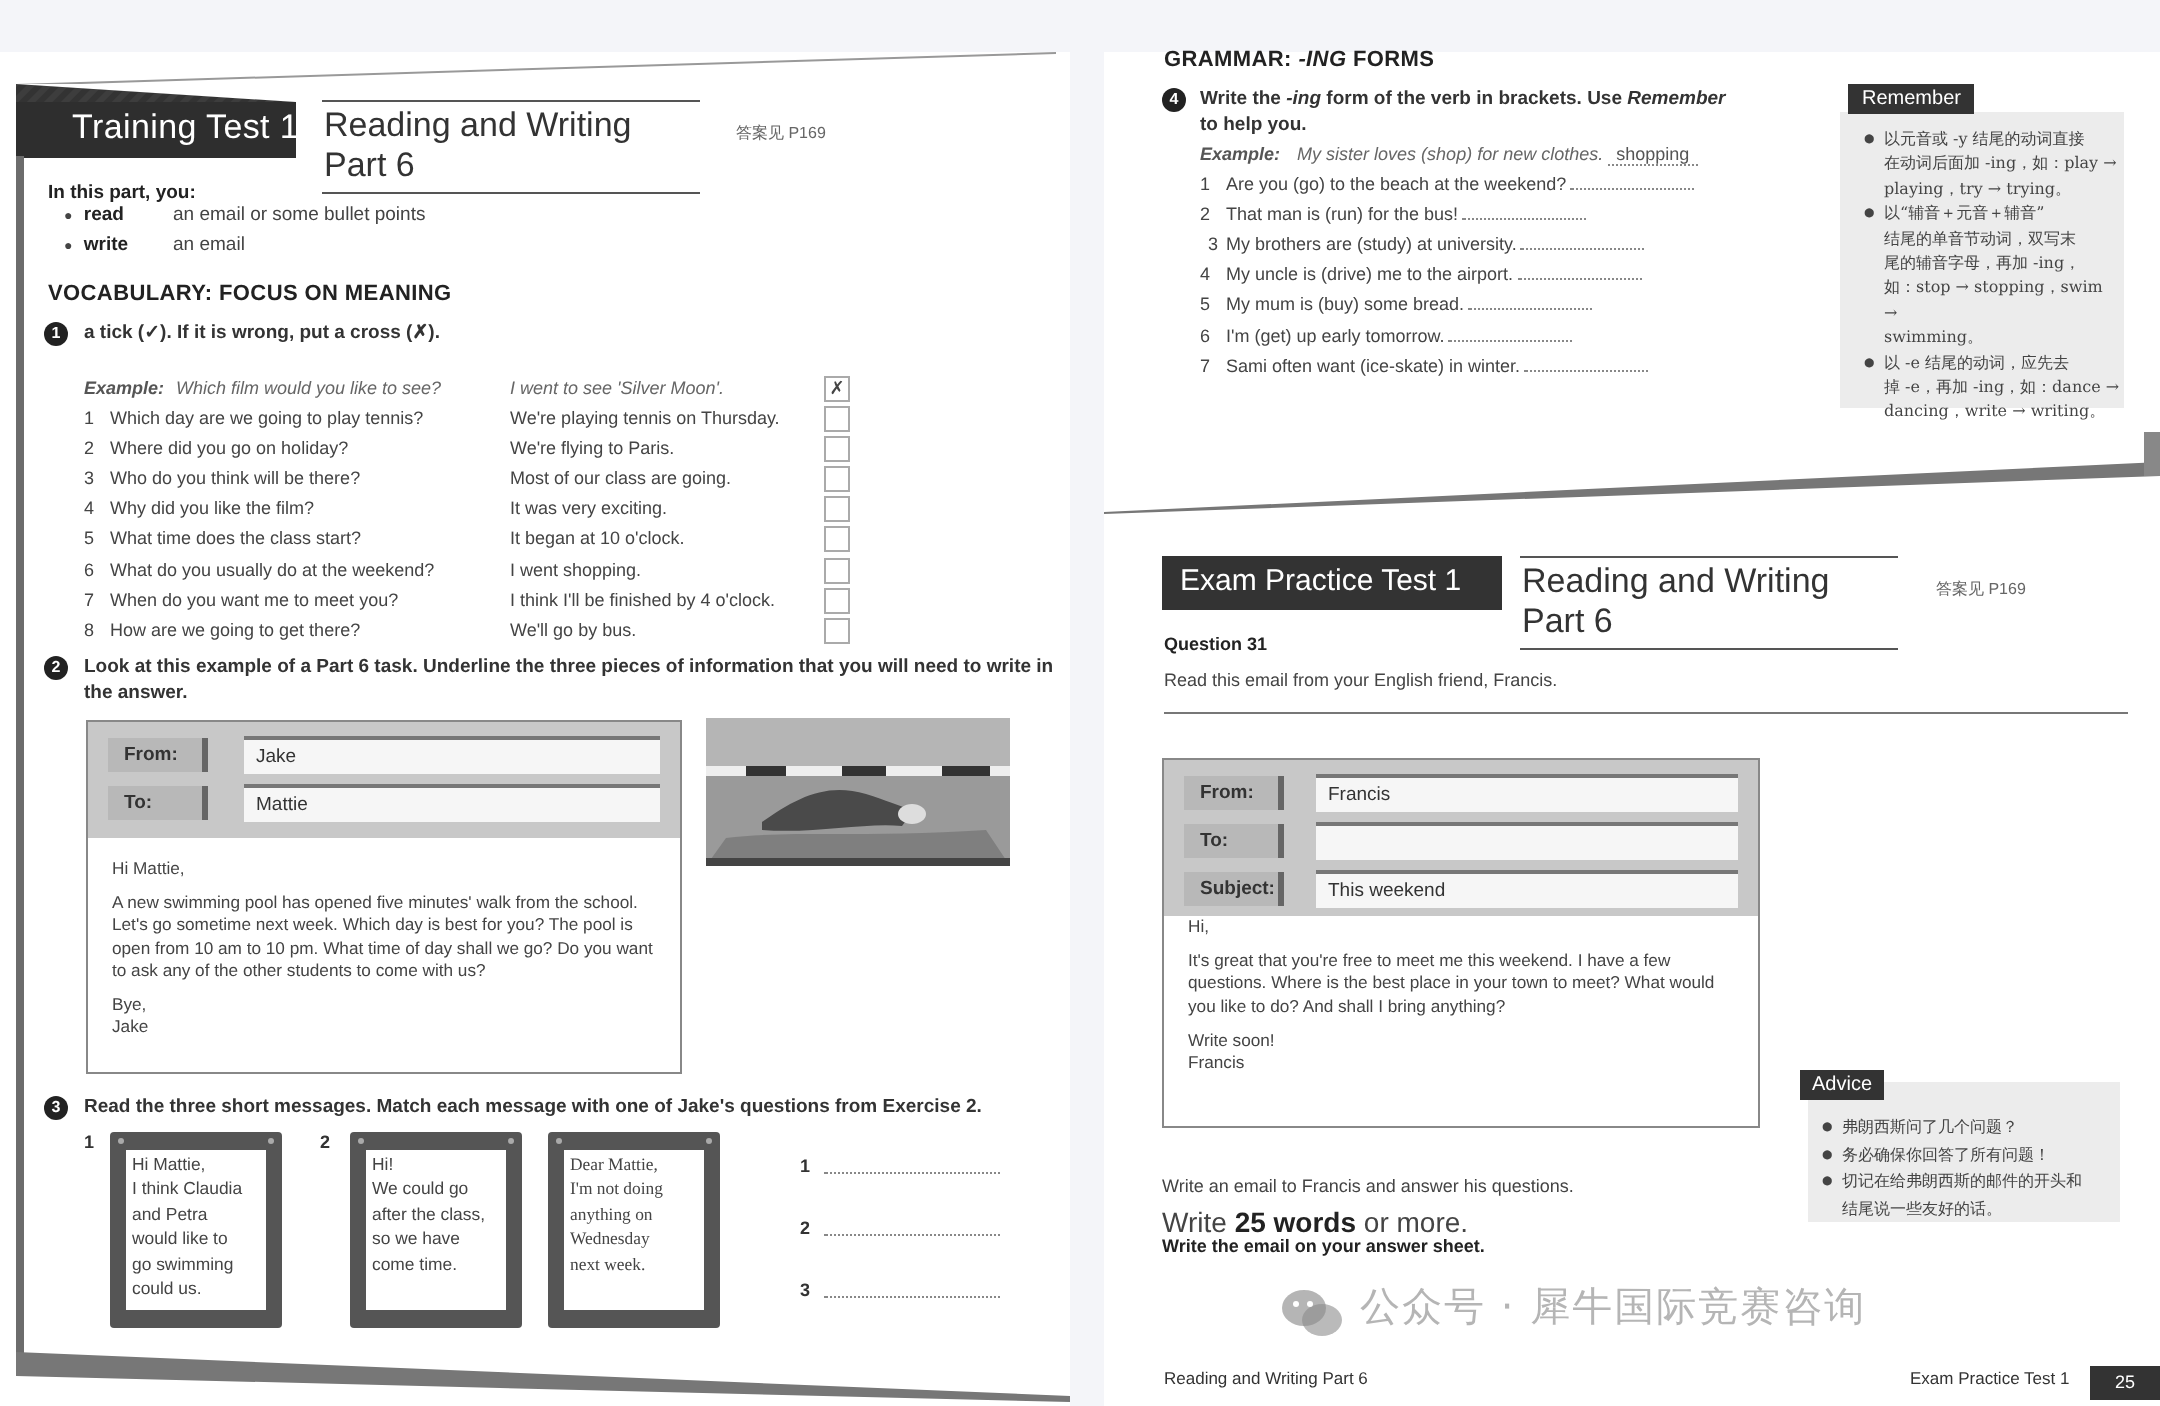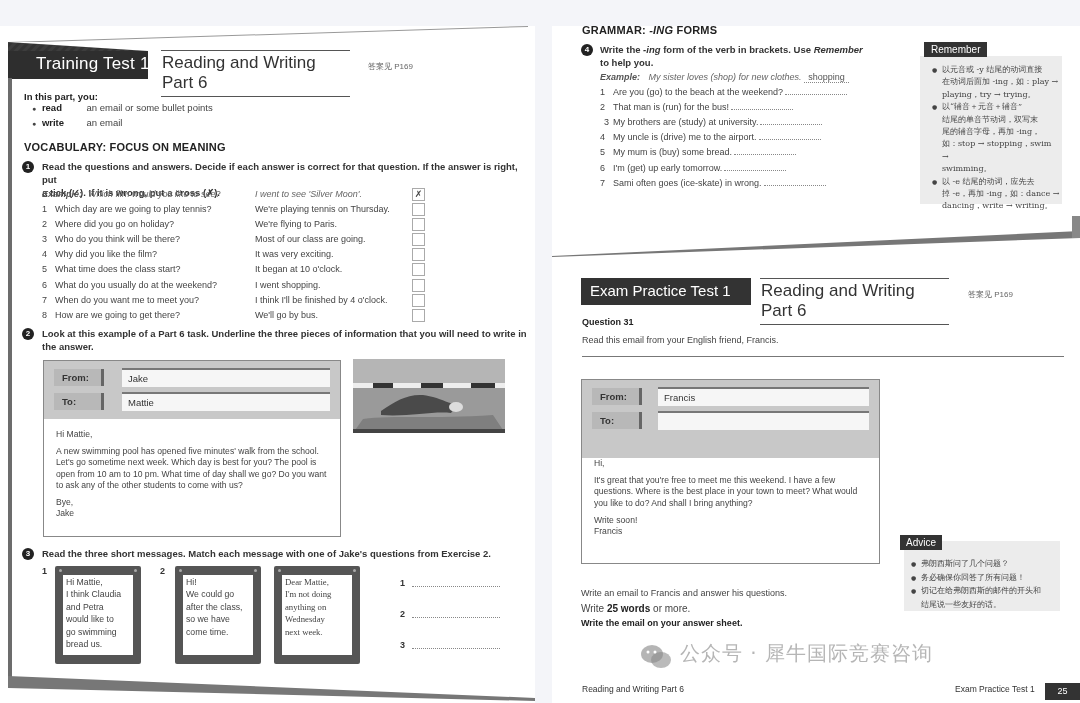--- a/index.html
+++ b/index.html
@@ -109,21 +109,20 @@
   <div class="abs sm" style="left:32px; top:91px;">
     <span style="font-size:7px;">●</span>
     <span class="bold" style="display:inline-block; width:42px; margin-left:3px;">write</span>
     <span>an email</span>
   </div>
 
   <div class="section-h" style="left:24px; top:115px;">VOCABULARY: FOCUS ON MEANING</div>
 
   <div class="num-badge" style="left:22px; top:135px;">1</div>
   <div class="instr" style="left:42px; top:134px;">
-    <div>Read the questions and answers. Decide if each answer is correct for that question. If the answer is right, put</div>
     <div>a tick (✓). If it is wrong, put a cross (✗).</div>
   </div>
 
   <div class="qrow" style="top:163px;">
     <span class="italic bold" style="position:absolute; left:0; font-weight:bold; color:#555;">Example:</span>
     <span class="italic" style="position:absolute; left:46px; color:#666;">Which film would you like to see?</span>
     <span class="a italic" style="color:#666;">I went to see 'Silver Moon'.</span>
     <span class="tickbox">✗</span>
   </div>
   <div id="ex1-rows">
@@ -224,21 +223,21 @@
       <div class="msg-num" style="left: 42px;">1</div>
       <div class="msg" style="left: 55px;">
         <span class="dot" style="left:4px;"></span>
         <span class="dot" style="right:4px;"></span>
         <div class="paper">
           <div>Hi Mattie,</div>
           <div>I think Claudia</div>
           <div>and Petra</div>
           <div>would like to</div>
           <div>go swimming</div>
-          <div>bread us.</div>
+          <div>could us.</div>
         </div>
       </div>
       <div class="msg-num" style="left: 160px;">2</div>
       <div class="msg" style="left: 175px;">
         <span class="dot" style="left:4px;"></span>
         <span class="dot" style="right:4px;"></span>
         <div class="paper">
           <div>Hi!</div>
           <div>We could go</div>
           <div>after the class,</div>
@@ -295,21 +294,21 @@
   <i style="color:#666; margin-left:6px;">My sister loves (shop) for new clothes.</i>
   <span style="border-bottom:1px dotted #888; padding:0 4px; color:#555;">shopping</span>
 </div>
 <div id="ex4-rows">
     <div class="ing-row" style="top: 87px;"><span class="n">1</span><span>Are you (go) to the beach at the weekend?</span><span class="dots"></span></div>
     <div class="ing-row" style="top: 102.1px;"><span class="n">2</span><span>That man is (run) for the bus!</span><span class="dots"></span></div>
     <div class="ing-row" style="top: 117.2px; text-align: center;"><span class="n">3</span><span>My brothers are (study) at university.</span><span class="dots"></span></div>
     <div class="ing-row" style="top: 132.3px;"><span class="n">4</span><span>My uncle is (drive) me to the airport.</span><span class="dots"></span></div>
     <div class="ing-row" style="top: 147.4px;"><span class="n">5</span><span>My mum is (buy) some bread.</span><span class="dots"></span></div>
     <div class="ing-row" style="top: 162.5px;"><span class="n">6</span><span>I'm (get) up early tomorrow.</span><span class="dots"></span></div>
-    <div class="ing-row" style="top: 177.6px;"><span class="n">7</span><span>Sami often goes (ice-skate) in wrong.</span><span class="dots"></span></div>
+    <div class="ing-row" style="top: 177.6px;"><span class="n">7</span><span>Sami often want (ice-skate) in winter.</span><span class="dots"></span></div>
   </div>
 
 <div class="remember-box"></div>
 <div class="remember-tag">Remember</div>
 <ul class="cn-list" id="remember-list" style="left:932px; top:64px; width:128px;">
     <li>
       <div>以元音或 -y 结尾的动词直接</div>
       <div>在动词后面加 -ing，如：play →</div>
       <div>playing，try → trying。</div>
     </li>
@@ -338,31 +337,35 @@
 <div class="email" style="left:581px; top:379px; width:299px; height:185px;">
   <div class="email-head" style="height:78px;">
     <div class="ef-row">
       <div class="ef-label" style="width:50px;">From:</div>
       <div class="ef-value" style="left:66px;">Francis</div>
     </div>
     <div class="ef-row">
       <div class="ef-label" style="width:50px;">To:</div>
       <div class="ef-value" style="left:66px;"></div>
     </div>
+    <div class="ef-row">
+      <div class="ef-label" style="width:50px;">Subject:</div>
+      <div class="ef-value" style="left:66px;">This weekend</div>
+    </div>
   </div>
   <div class="email-body" style="padding-top:0;">
     <p>Hi,</p>
     <p>It's great that you're free to meet me this weekend. I have a few questions. Where is the best place in your town to meet? What would you like to do? And shall I bring anything?</p>
     <div>Write soon!</div>
     <div>Francis</div>
   </div>
 </div>
 
 <div class="abs sm" style="left:581px; top:588px; font-size:9px;">Write an email to Francis and answer his questions.</div>
-<div class="abs sm" style="left:581px; top:603px; font-size:10px;"><span>Write </span><b style="color:#222;">25 words</b><span> or more.</span></div>
+<div class="abs sm" style="left:581px; top:603px; font-size:14px;"><span>Write </span><b style="color:#222;">25 words</b><span> or more.</span></div>
 <div class="abs bold" style="left:581px; top:618px; font-size:9px;">Write the email on your answer sheet.</div>
 
 <div class="advice-box"></div>
 <div class="advice-tag">Advice</div>
 <ul class="cn-list" id="advice-list" style="left:911px; top:557px; width:150px; line-height:13.5px;">
     <li>
       <div>弗朗西斯问了几个问题？</div>
     </li>
     <li>
       <div>务必确保你回答了所有问题！</div>

